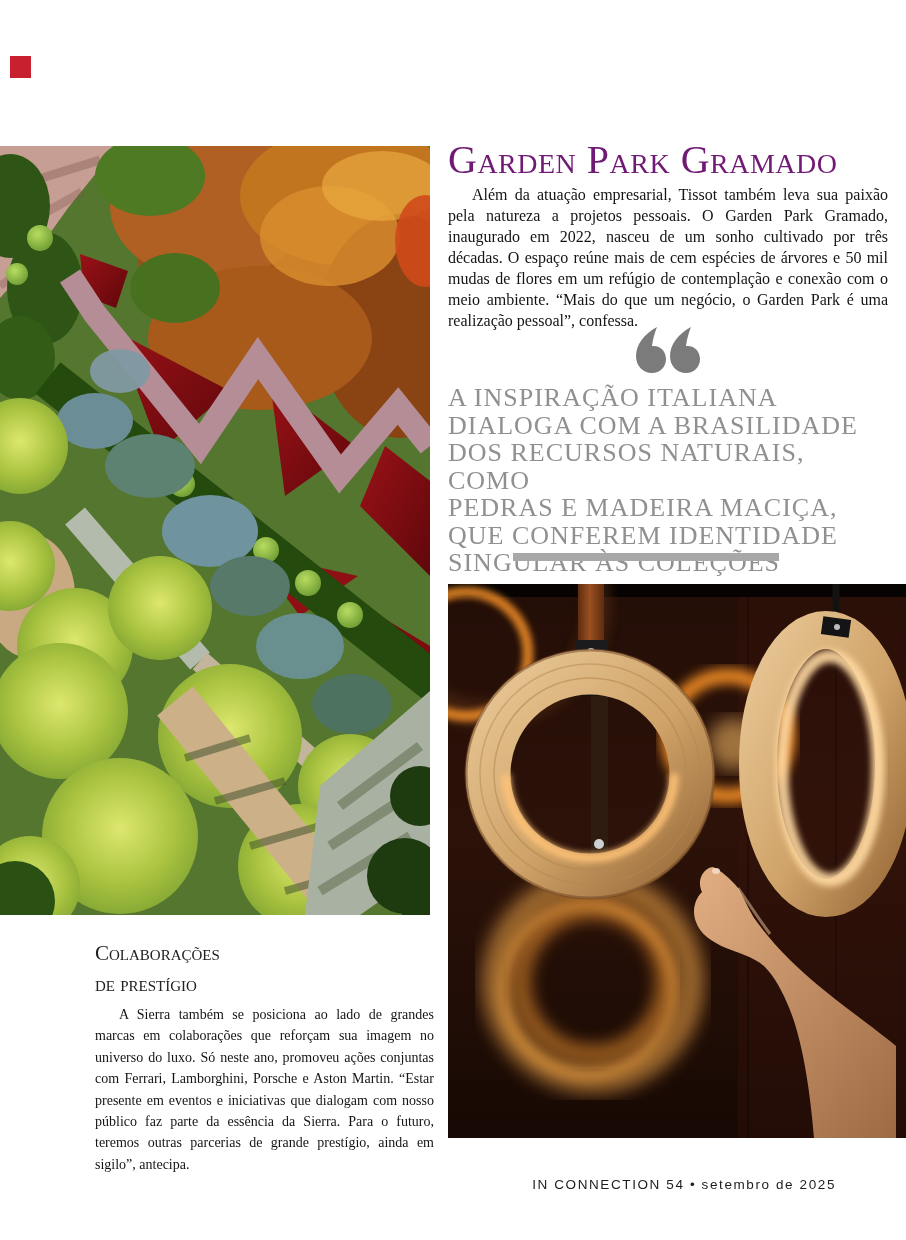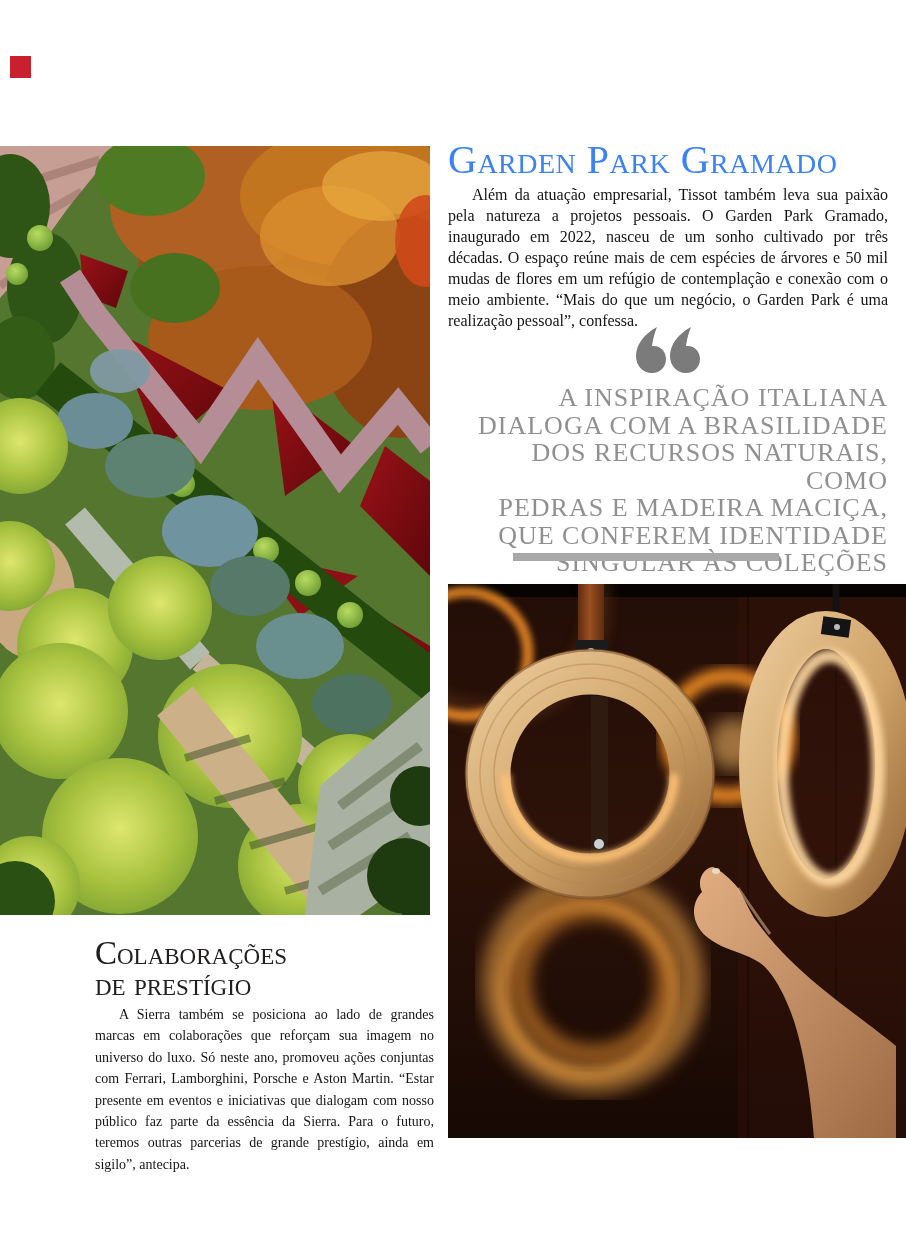--- a/index.html
+++ b/index.html
@@ -4,31 +4,31 @@
 <style>
   html,body{margin:0;padding:0;background:#ffffff;}
   .page{position:relative;width:906px;height:1240px;background:#ffffff;overflow:hidden;
         font-family:"Liberation Serif","DejaVu Serif",serif;color:#161616;}
   .red-square{position:absolute;left:10px;top:56px;width:21px;height:22px;background:#c8202f;}
   .photo{position:absolute;display:block;}
   .garden{left:0;top:146px;width:430px;height:769px;}
   .lamp{left:448px;top:584px;width:458px;height:554px;}
   .headline{position:absolute;left:448px;top:138px;width:444px;
             font-variant:small-caps;font-weight:400;font-size:40px;line-height:44px;
-            letter-spacing:.5px;color:#3b82f6;}
+            letter-spacing:.5px;color:#701a75;}
   .intro{position:absolute;left:448px;top:184px;width:440px;
          font-size:16px;line-height:21px;text-align:justify;text-indent:24px;color:#141414;}
   .quote-icon{position:absolute;left:448px;top:327px;width:440px;height:48px;
               display:flex;justify-content:center;align-items:flex-start;}
   .pull-quote{position:absolute;left:448px;top:384px;width:440px;
               font-size:26px;line-height:27.5px;letter-spacing:1px;color:#909090;
-              text-align:right;white-space:pre-line;}
+              text-align:left;white-space:pre-line;}
   .divider{position:absolute;left:513px;top:553px;width:266px;height:8px;background:#a8a8a8;}
   .collab-title{position:absolute;left:95px;top:938px;width:340px;
-                font-variant:small-caps;font-weight:400;font-size:33px;line-height:31px;
+                font-variant:small-caps;font-weight:400;font-size:21px;line-height:31px;
                 color:#22201e;white-space:pre-line;}
   .collab-body{position:absolute;left:95px;top:1004px;width:339px;
                font-size:14px;line-height:21.4px;text-align:justify;text-indent:24px;color:#141414;}
   .footer{position:absolute;right:70px;top:1177px;
           font-family:"Liberation Sans","DejaVu Sans",sans-serif;
           font-size:13.5px;letter-spacing:1.6px;color:#1d1d1d;font-weight:400;}
 </style>
 </head>
 <body>
 
@@ -229,14 +229,15 @@
       C244,328 246,316 254,308 C250,300 252,291 258,286
       C260,284 263,283 265,283 Z"></path>
     <ellipse cx="268" cy="287" rx="4" ry="3" fill="#f2dcc8" opacity="0.9"></ellipse>
     <path d="M290,304 C300,318 310,334 322,350" stroke="#f0c9a2" stroke-width="3" fill="none" opacity="0.5"></path>
   </svg>
 
   <h2 class="collab-title" style="margin:0">Colaborações
 de prestígio</h2>
   <p class="collab-body" style="margin:0">A Sierra também se posiciona ao lado de grandes marcas em colaborações que reforçam sua imagem no universo do luxo. Só neste ano, promoveu ações conjuntas com Ferrari, Lamborghini, Porsche e Aston Martin. “Estar presente em eventos e iniciativas que dialogam com nosso público faz parte da essência da Sierra. Para o futuro, teremos outras parcerias de grande prestígio, ainda em sigilo”, antecipa.</p>
 
+  <div class="footer">IN CONNECTION 54 • setembro de 2025</div>
 
 </div>
 
 </body></html>

